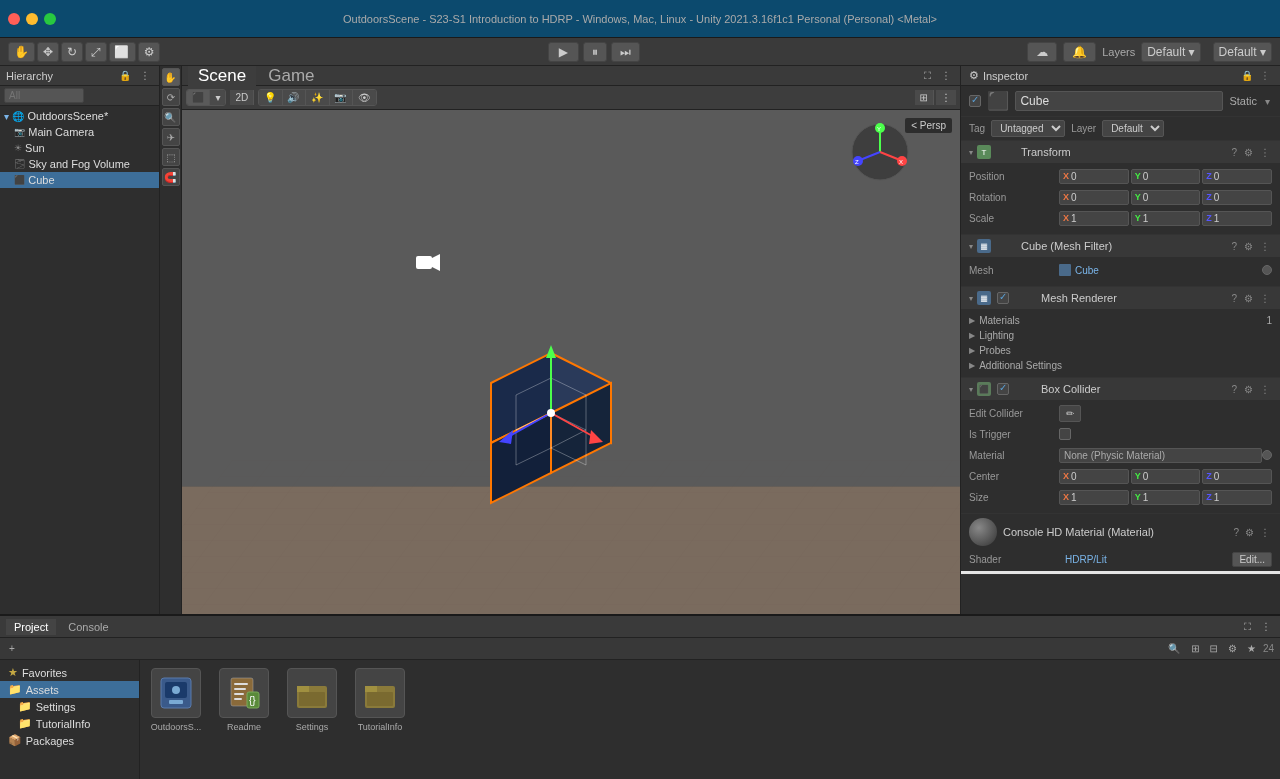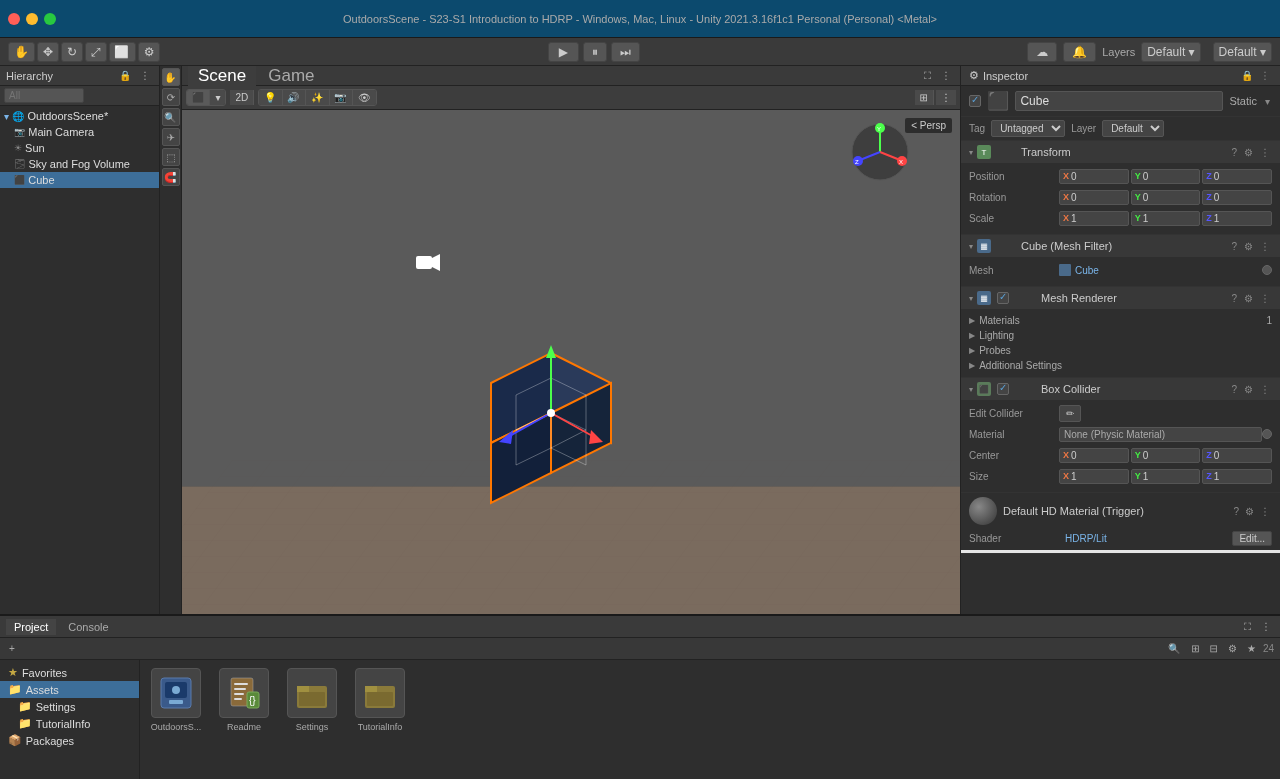--- a/index.html
+++ b/index.html
@@ -970,20 +970,24 @@
           </div>
         </div>
         <div class="component-body">
           <div class="prop-row">
             <span class="prop-label">Edit Collider</span>
             <button class="edit-collider-btn">
               <span>✏</span>
             </button>
           </div>
           <div class="prop-row">
+            <span class="prop-label">Is Trigger</span>
+            <input type="checkbox" class="checkbox-inline" style="">
+          </div>
+          <div class="prop-row">
             <span class="prop-label">Material</span>
             <div class="none-field" style="font-size:10px;padding:1px 4px;color:#aaa;background:#444;border:1px solid #555;border-radius:2px;flex:1;">None (Physic Material)</div>
             <div class="field-dot"></div>
           </div>
           <div class="prop-row">
             <span class="prop-label">Center</span>
             <div class="xyz-group">
               <div class="xyz-field">
                 <span class="xyz-label x-label">X</span>
                 <span>0</span>
@@ -1015,21 +1019,21 @@
               </div>
             </div>
           </div>
         </div>
       </div>
 
       <div class="component">
         <div class="material-row">
           <div class="material-preview"></div>
           <div class="material-info">
-            <div class="material-name">Default HD Material (Trigger)</div>
+            <div class="material-name">Console HD Material (Material)</div>
           </div>
           <div style="display:flex;gap:2px;">
             <button class="comp-action-btn">?</button>
             <button class="comp-action-btn">⚙</button>
             <button class="comp-action-btn">⋮</button>
           </div>
         </div>
         <div class="shader-row">
           <span class="shader-label">Shader</span>
           <span class="shader-value">HDRP/Lit</span>

